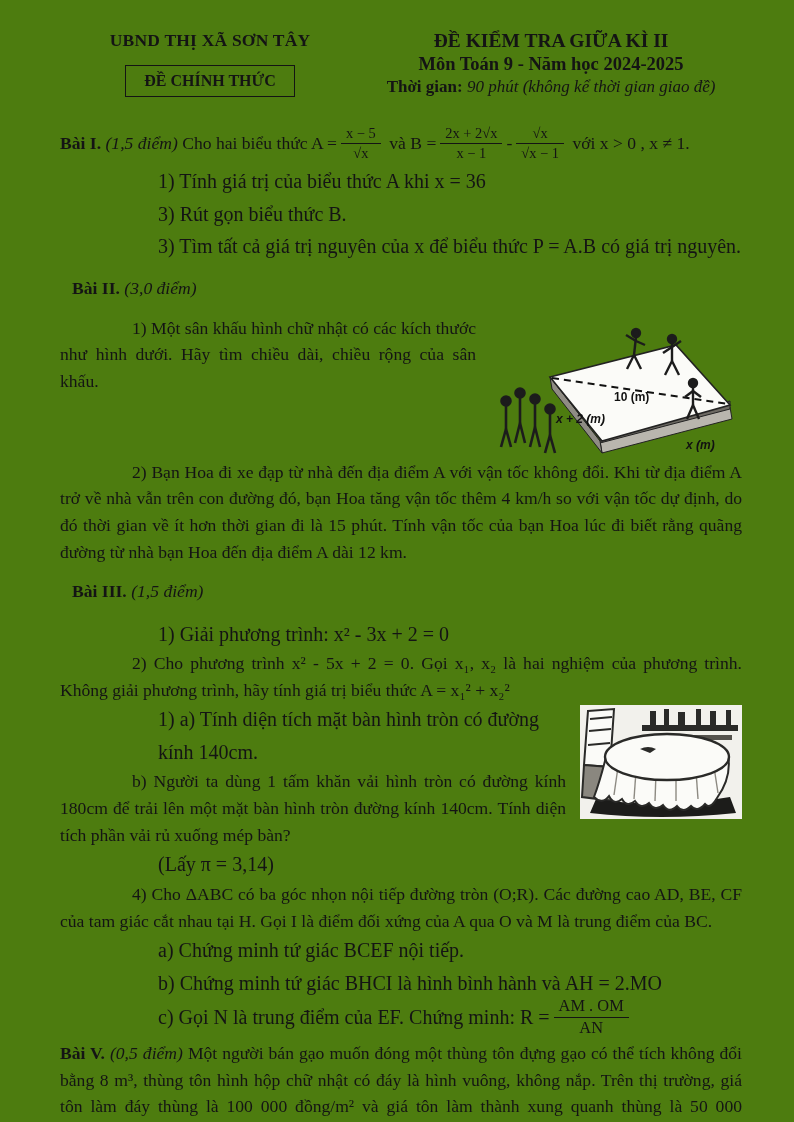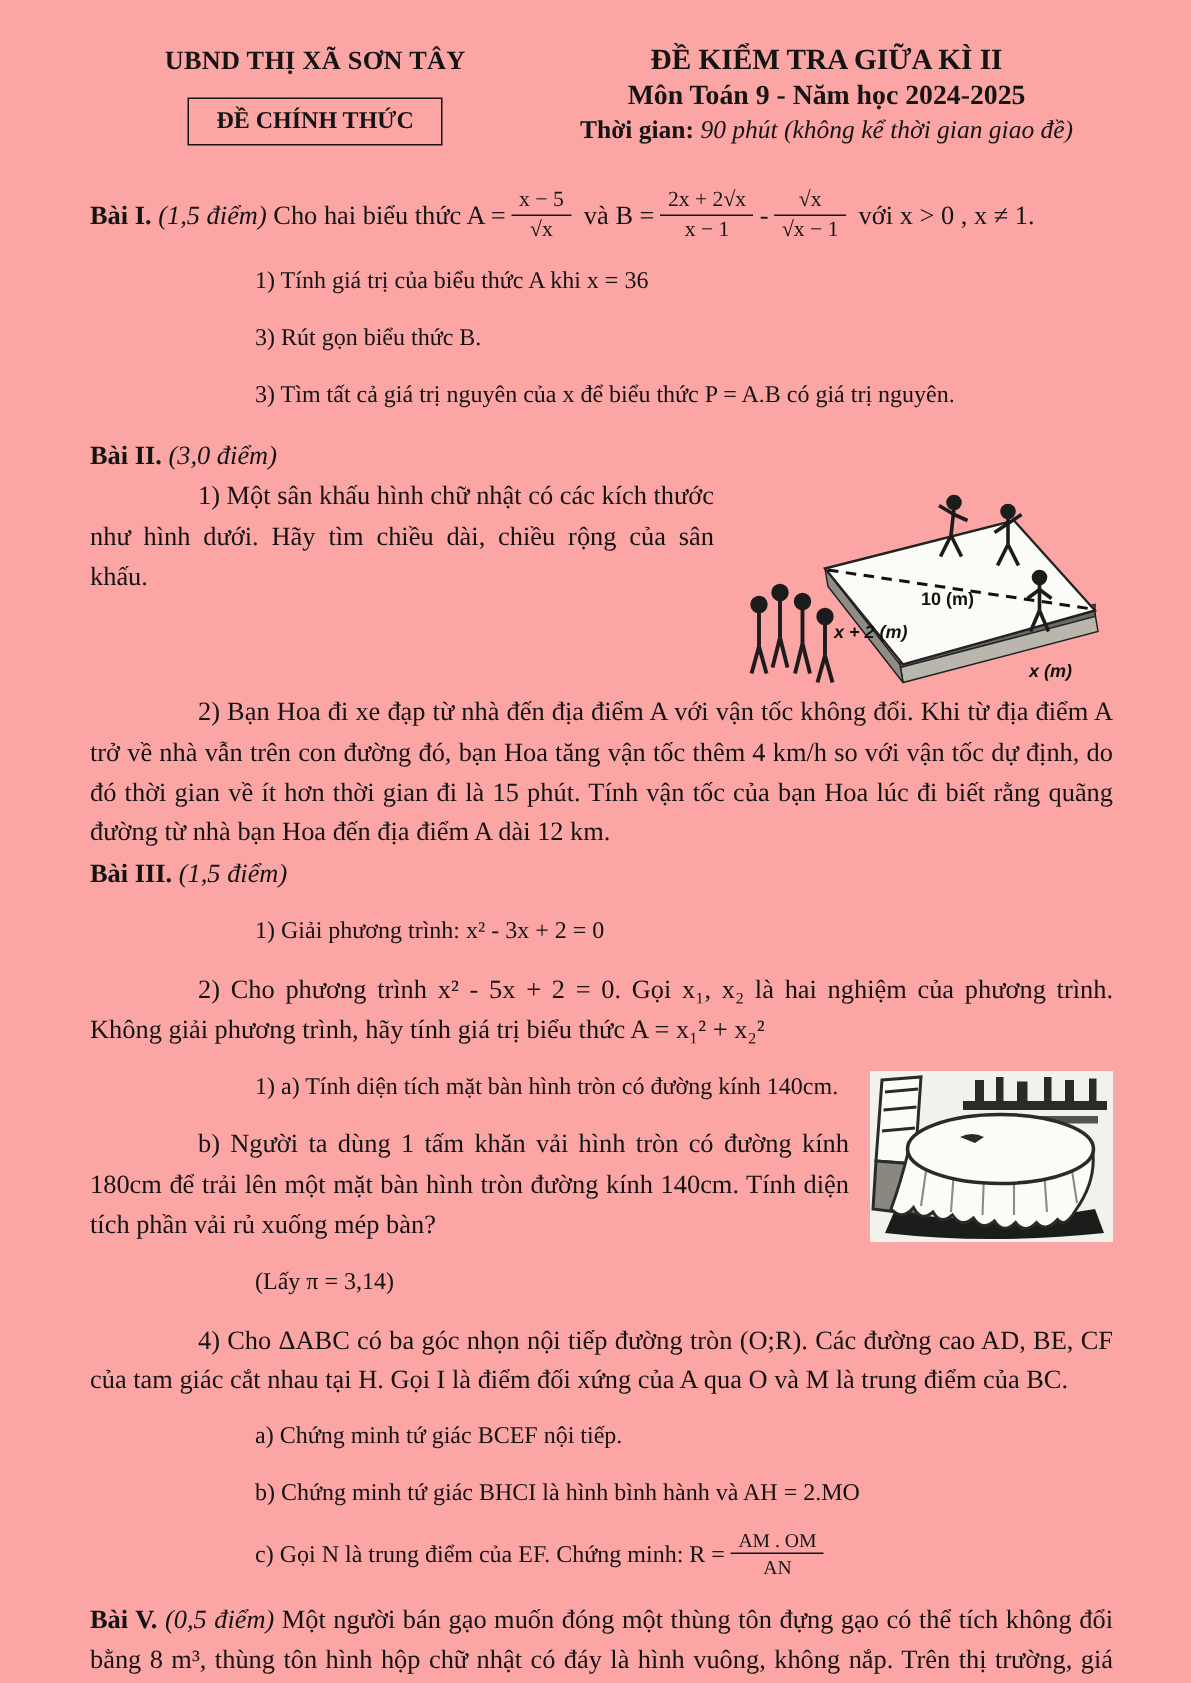--- a/index.html
+++ b/index.html
@@ -1,20 +1,20 @@
 <!DOCTYPE html>
 <html><head>
 <meta charset="utf-8">
 <style>
   html,body{margin:0;padding:0;background:#e8e8e6;}
   .page{
     position:relative;
     width:794px;height:1122px;
     margin:0 auto;
-    background:#fca5a5;
+    background:#4d7c0f;
     box-sizing:border-box;
     padding:30px 52px 20px 60px;
     font-family:"Liberation Serif", serif;
     color:#141414;
     overflow:hidden;
   }
   
   .hdr{display:flex;flex-direction:row;align-items:flex-start;}
   .hdr-left{width:44%;text-align:center;}
   .hdr-left .org1{font-size:17.5px;font-weight:bold;letter-spacing:.2px;}
@@ -27,22 +27,22 @@
   .hdr-right .t2{font-size:18.5px;font-weight:bold;margin-top:2px;}
   .hdr-right .t3{font-size:17px;margin-top:2px;}
   .hdr-right .t3 .tl{font-weight:bold;}
   .hdr-right .t3 .tv{font-style:italic;}
   
   .content{margin-top:30px;}
   .p{margin:0;font-size:17.6px;line-height:1.52;text-align:justify;}
   .indent{text-indent:72px;}
   .b{font-weight:bold;}
   .i{font-style:italic;}
-  .item-line{margin:12px;font-size:16px;line-height:1.62;padding-left:98px;text-align:left;}
-  .sec-head{margin:0;font-size:17.6px;line-height:1.6;text-align:left;}
+  .item-line{margin:0;font-size:20px;line-height:1.62;padding-left:98px;text-align:left;}
+  .sec-head{margin:12px;font-size:17.6px;line-height:1.6;text-align:left;}
   
   .frac{display:inline-block;vertical-align:middle;text-align:center;
     font-size:.82em;line-height:1.15;margin:0 4px;position:relative;top:-2px;}
   .frac .num{display:block;padding:0 5px 1px;border-bottom:1.3px solid #141414;}
   .frac .den{display:block;padding:1px 5px 0;}
   .formula-line{margin:6px 0 2px;font-size:17.6px;text-align:left;line-height:1.3;}
   
   .figwrap-stage{float:right;width:252px;height:138px;margin:2px 0 4px 14px;}
   .figwrap-table{float:right;width:162px;height:114px;margin:2px 0 6px 14px;}
   svg text{font-family:"Liberation Sans",sans-serif;}

